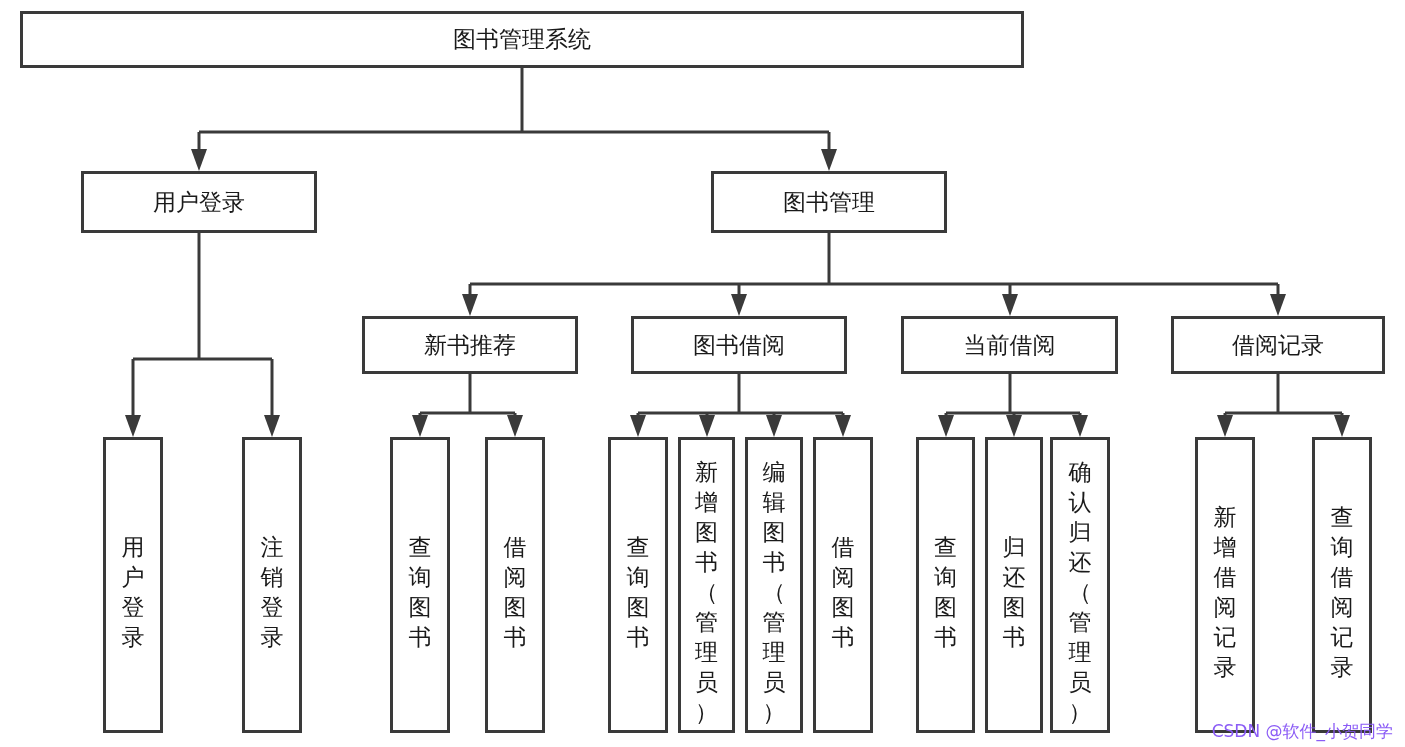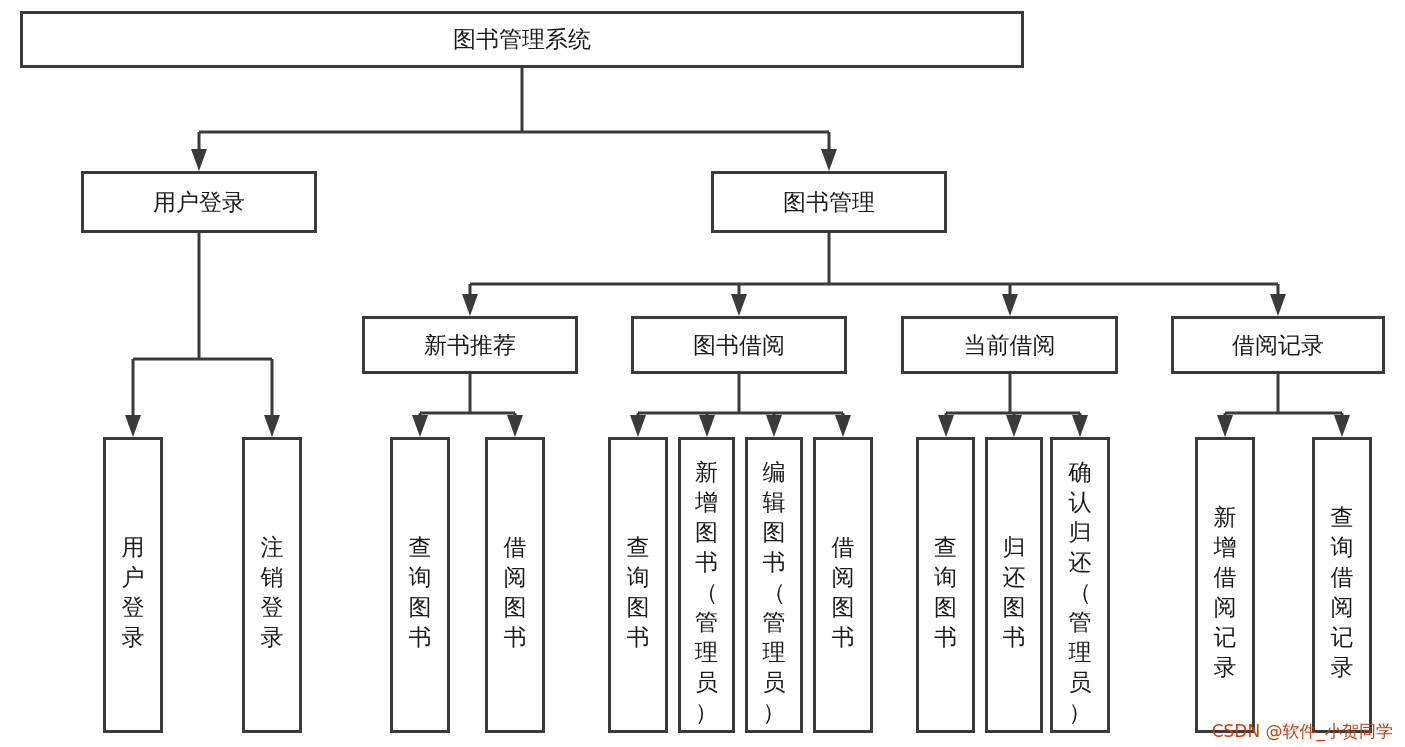--- a/index.html
+++ b/index.html
@@ -11,21 +11,21 @@
   .node-rect{fill:#ffffff;stroke:#3a3a3a;stroke-width:3;}
   .link{fill:none;stroke:#3a3a3a;stroke-width:3;stroke-linecap:butt;}
   .arrow-head{fill:#3a3a3a;stroke:none;}
   .node-label{
     fill:#1a1a1a;font-family:"DejaVu Sans","Liberation Sans",sans-serif;
     font-size:23px;text-anchor:middle;dominant-baseline:middle;
   }
   .watermark{
     position:absolute;right:12px;bottom:4px;
     font-family:"DejaVu Sans","Liberation Sans",sans-serif;
-    font-size:17px;color:#c2410c;white-space:nowrap;user-select:none;
+    font-size:17px;color:#8b5cf6;white-space:nowrap;user-select:none;
   }
 </style>
 </head>
 <body>
 
 <svg id="diagram" viewBox="0 0 1405 747" xmlns="http://www.w3.org/2000/svg">
   <g id="links-layer">
       <g>
         <path class="link" d="M522 68 L522 132"></path>
         <path class="link" d="M199 132 L829 132"></path>

